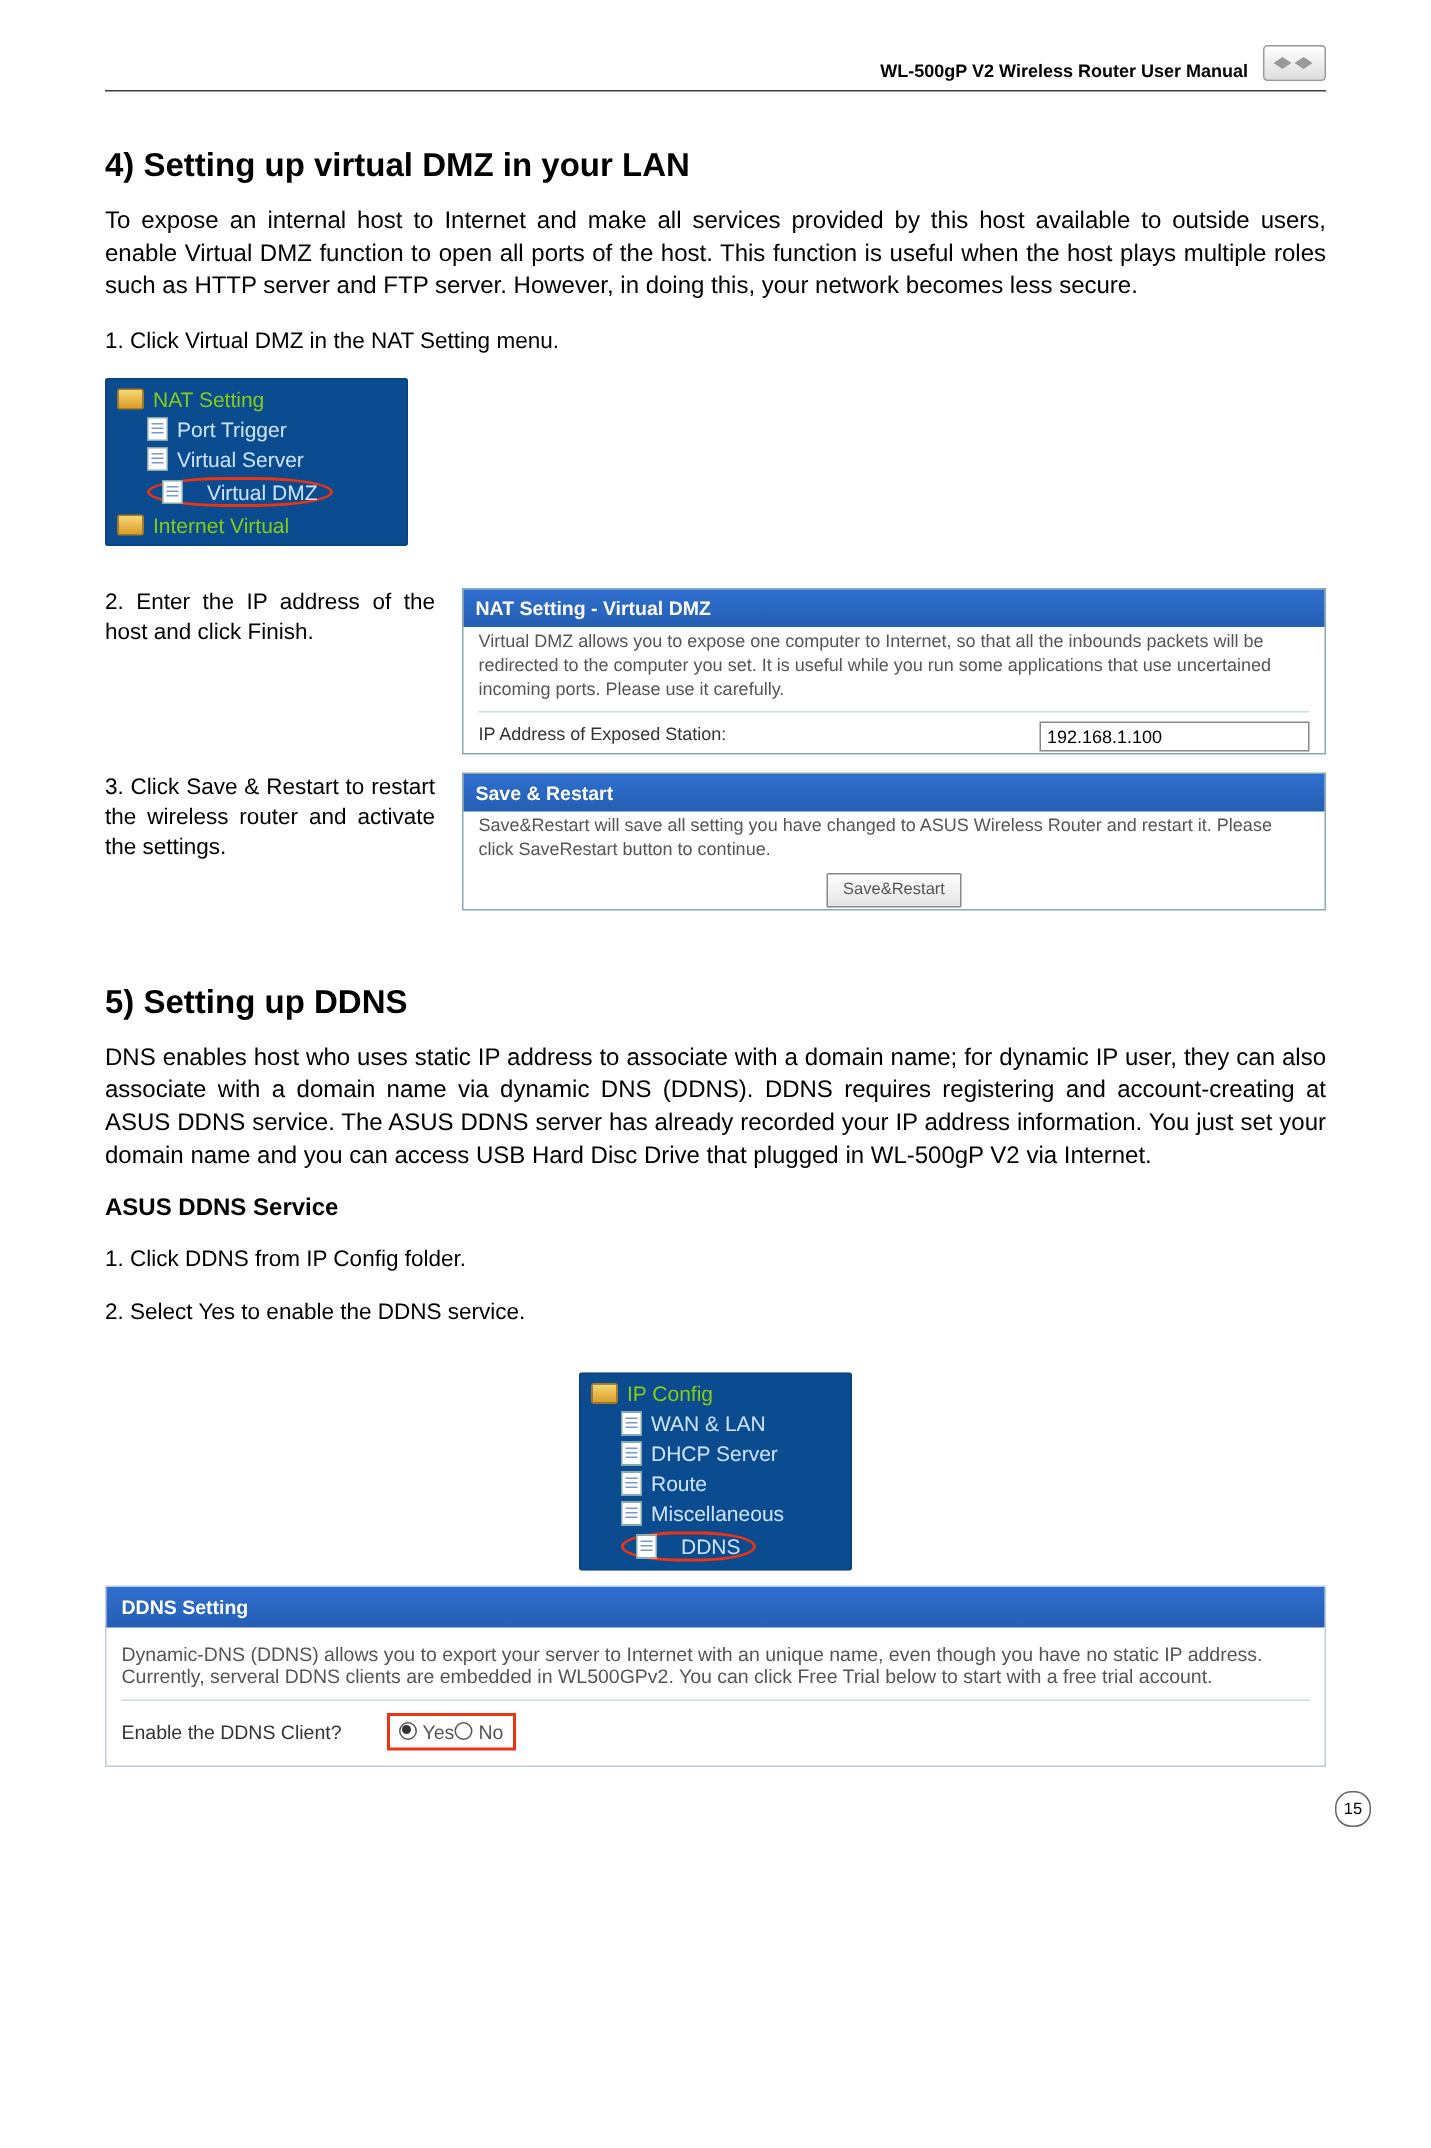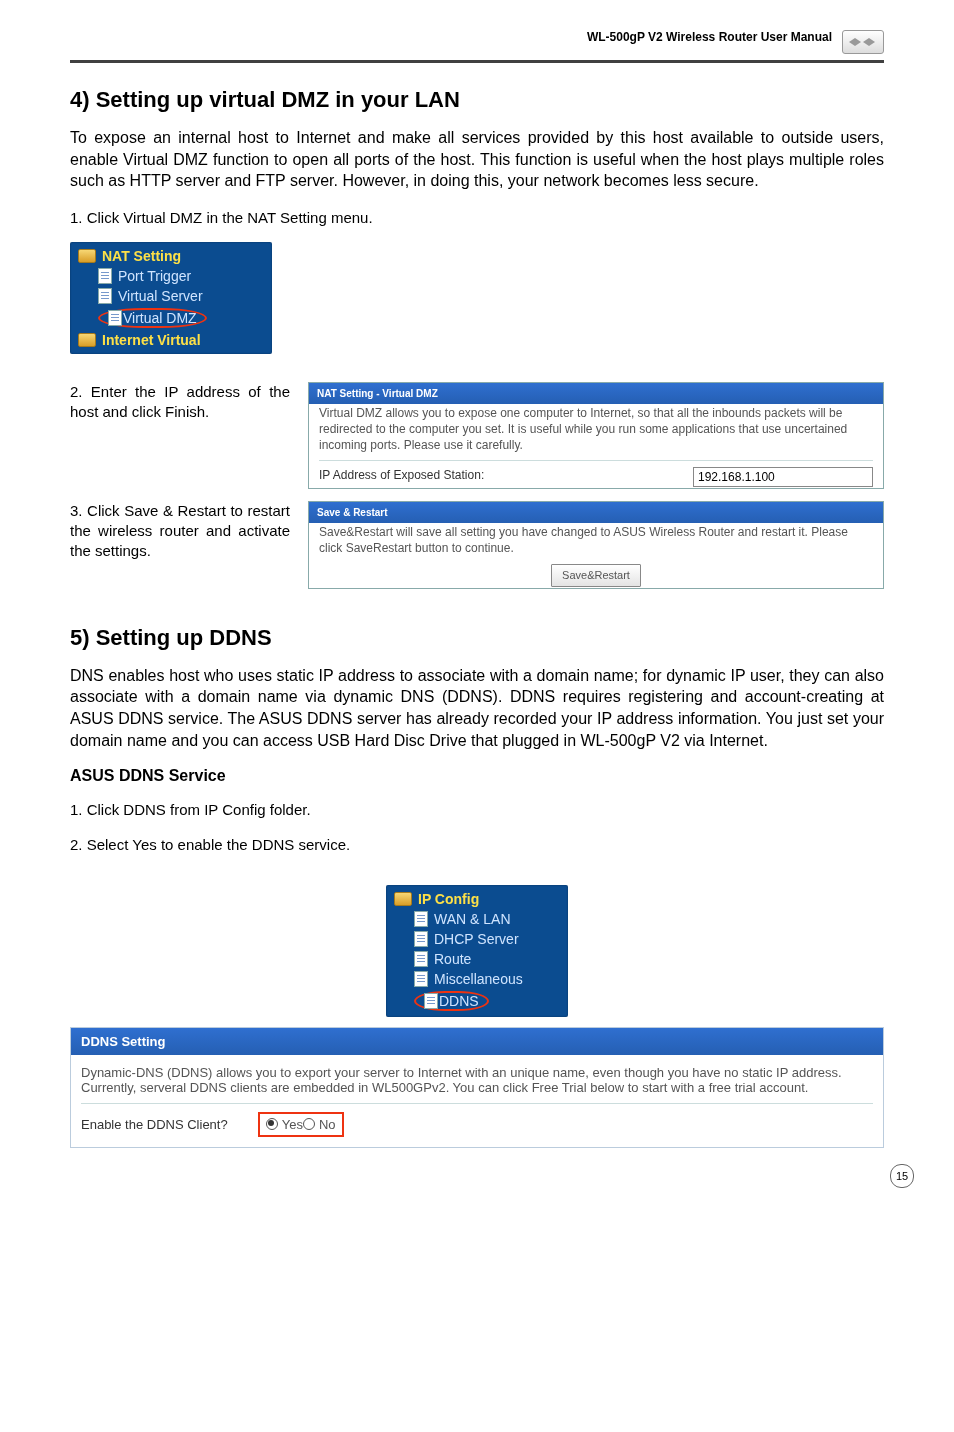--- a/index.html
+++ b/index.html
@@ -8,43 +8,43 @@
     font-family: Arial, Helvetica, sans-serif;
     background: #fff;
     width: 954px;
   }
   .page {
     padding: 30px 70px 50px 70px;
     position: relative;
   }
   .header {
     display: flex;
-    align-items: flex-start;
+    align-items: flex-end;
     justify-content: flex-end;
-    border-bottom: 3px solid #404040;
+    border-bottom: 1px solid #404040;
     padding-bottom: 6px;
     margin-bottom: 9px;
     font-size: 12px;
     font-weight: bold;
   }
   .header-logo {
     width: 40px;
     height: 22px;
     margin-left: 10px;
     border: 1px solid #999;
     border-radius: 3px;
     background: linear-gradient(#fff, #ddd);
     display: flex;
     align-items: center;
     justify-content: center;
   }
   h2.section {
     font-size: 22px;
     font-weight: bold;
-    margin: 24px 0 14px 0;
+    margin: 36px 0 14px 0;
   }
   p.body {
     font-size: 16px;
     line-height: 1.35;
     margin: 0 0 16px 0;
     text-align: justify;
   }
   .step-text {
     font-size: 15px;
     line-height: 1.35;
@@ -57,22 +57,22 @@
     box-shadow: 0 0 2px rgba(0,0,0,0.4) inset;
   }
   .nav-item {
     display: flex;
     align-items: center;
     gap: 6px;
     padding: 2px 4px;
     color: #cfe4ff;
   }
   .nav-folder {
-    font-weight: bold;
-    color: #fde047;
+    font-weight: normal;
+    color: #84cc16;
   }
   .nav-indent { padding-left: 24px; }
   .folder-icon {
     width: 16px; height: 12px;
     background: linear-gradient(#f7d774,#d99e28);
     border: 1px solid #a67a1c;
     border-radius: 2px;
   }
   .doc-icon {
     width: 12px; height: 14px;
@@ -86,34 +86,34 @@
     left: 2px; right: 2px; top: 3px;
     height: 1px; background: #79c;
     box-shadow: 0 3px 0 #79c, 0 6px 0 #79c;
   }
   .highlight-oval {
     border: 2px solid #e31;
     border-radius: 50%/60%;
     padding: 0 8px;
     display: inline-flex;
     align-items: flex-end;
-    gap: 1px;
+    gap: 16px;
   }
   .panel {
     border: 1px solid #8aa;
     background: #fff;
     margin-bottom: 12px;
     font-size: 12px;
   }
   .panel-header {
     background: linear-gradient(#2f6fd0, #255fb3);
     color: #fff;
     font-weight: bold;
     padding: 5px 8px;
-    font-size: 10px;
+    font-size: 13px;
   }
   .panel-body {
     padding: 1px 10px;
     color: #555;
     line-height: 1.35;
   }
   .form-row {
     display: flex;
     border-top: 1px solid #cdd;
     padding-top: 6px;

